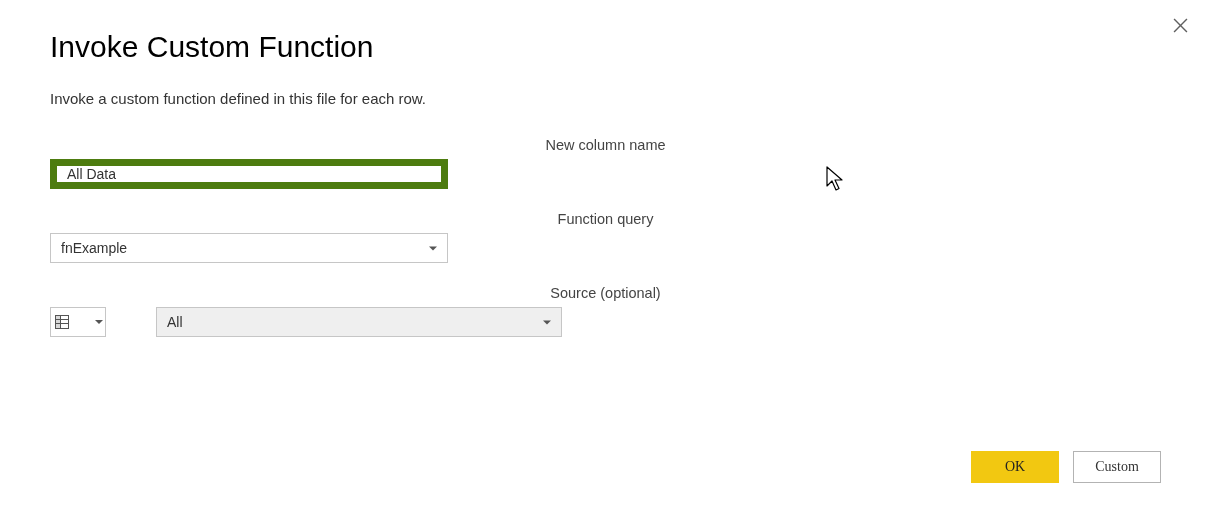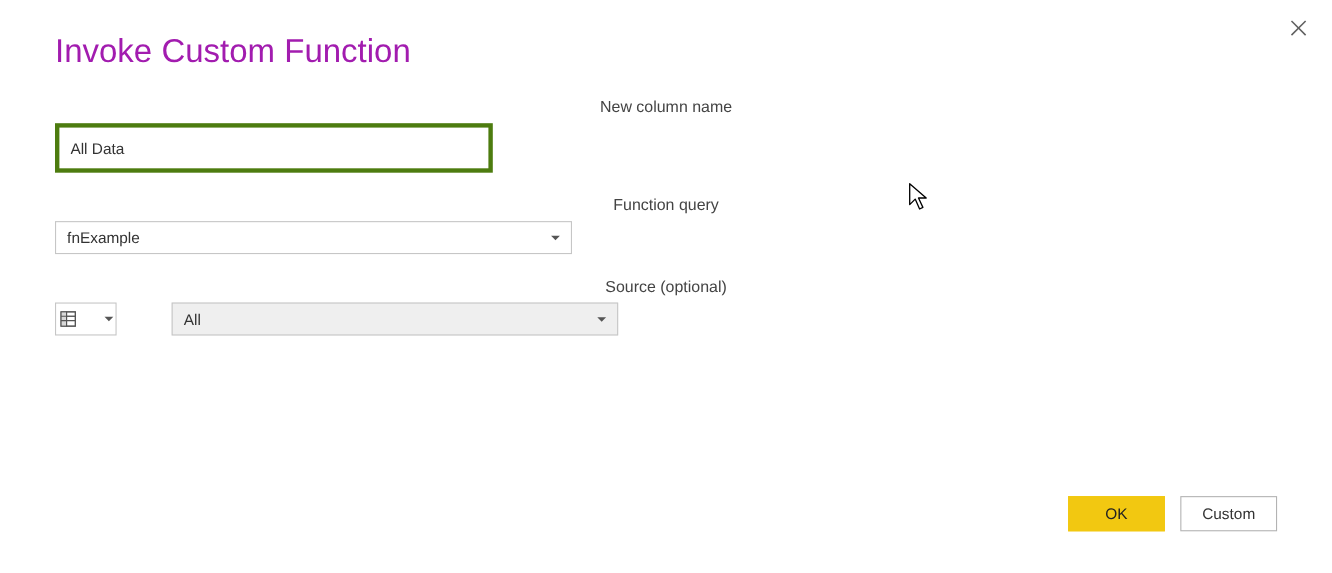--- a/index.html
+++ b/index.html
@@ -21,48 +21,48 @@
     top: 12px; right: 18px;
     width: 26px; height: 26px;
     display: flex; align-items: center; justify-content: center;
     cursor: pointer;
     color: #606060;
   }
   .close-btn svg { width: 15px; height: 15px; }
   h1.title {
     font-weight: 300;
     font-size: 30px;
-    color: #a21caf;
+    color: #000000;
     margin: 0 0 26px 0;
   }
   .subtitle {
     font-size: 15px;
     color: #333333;
     margin: 0 0 30px 0;
   }
   .field { margin-bottom: 22px; }
   .field-label {
     font-size: 14.5px;
     color: #444444;
     margin-bottom: 6px;
     text-align: center;
   }
   .text-input {
     width: 398px;
-    height: 45px;
-    border: 4px solid #4d7c0f;
+    height: 30px;
+    border: 7px solid #4d7c0f;
     background: #ffffff;
     font-size: 14px;
     color: #333333;
     padding: 0 10px;
     outline: none;
   }
   .select-wrap {
     position: relative;
-    width: 470px;
+    width: 398px;
     height: 30px;
     border: 1px solid #c6c6c6;
     background: #ffffff;
     display: flex; align-items: center;
     padding: 0 24px 0 10px;
     cursor: pointer;
   }
   .select-wrap .select-value {
     font-size: 14px;
     color: #333333;
@@ -125,20 +125,21 @@
   .btn {
     min-width: 88px;
     height: 32px;
     border: 1px solid #b3b3b3;
     background: #ffffff;
     font-size: 14px;
     color: #333333;
     cursor: pointer;
     display: flex; align-items: center; justify-content: center;
     padding: 0 16px;
+    font-family: Liberation Serif, serif;
   }
   .btn.primary {
     background: #f2c811;
     border-color: #f2c811;
     color: #222222;
   }
   .cursor {
     position: absolute;
     top: 166px; left: 826px;
     width: 20px; height: 26px;
@@ -151,20 +152,21 @@
 <div class="dialog">
 
   <div class="close-btn">
     <svg viewBox="0 0 14 14" stroke="#606060" stroke-width="1.3" fill="none">
       <line x1="1" y1="1" x2="13" y2="13"></line>
       <line x1="13" y1="1" x2="1" y2="13"></line>
     </svg>
   </div>
 
   <h1 class="title">Invoke Custom Function</h1>
+  <div class="subtitle">Invoke a custom function defined in this file for each row.</div>
 
   <div class="field">
     <div class="field-label">New column name</div>
     <input type="text" class="text-input" value="All Data" style="">
   </div>
 
   <div class="field">
     <div class="field-label">Function query</div>
     <div class="select-wrap">
       <span class="select-value">fnExample</span>

